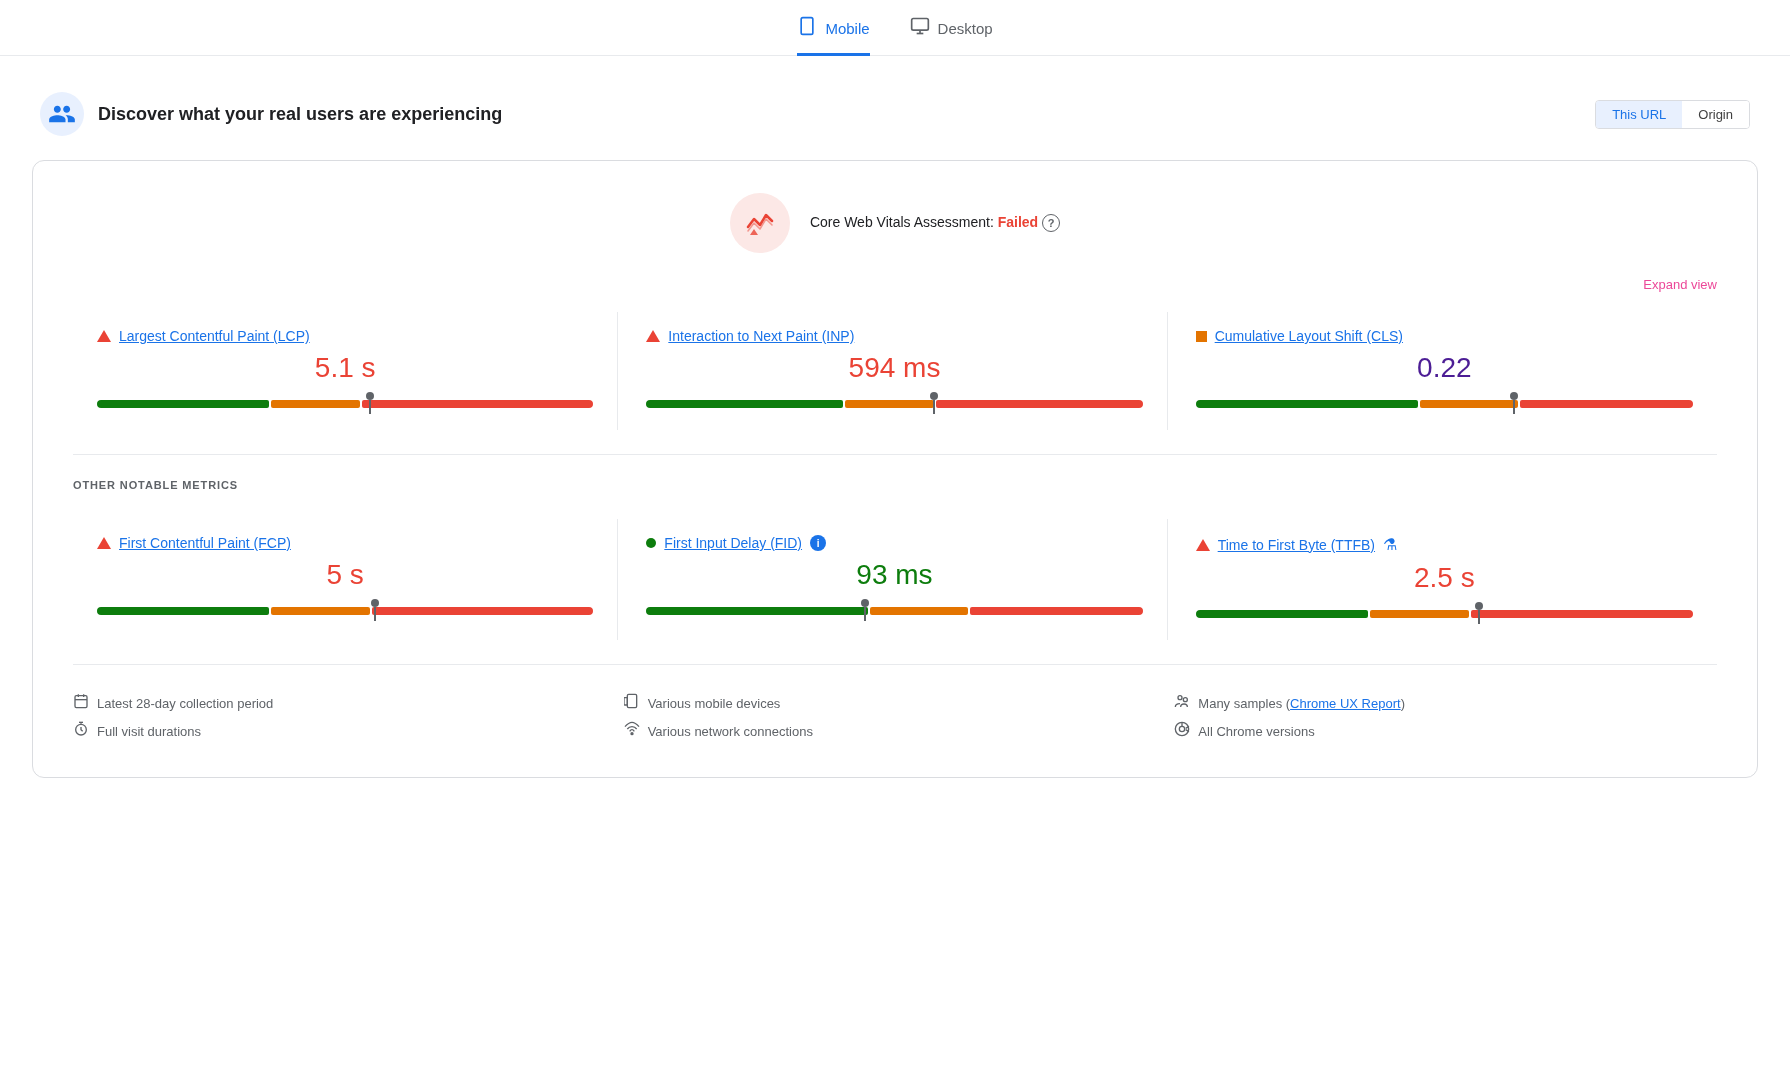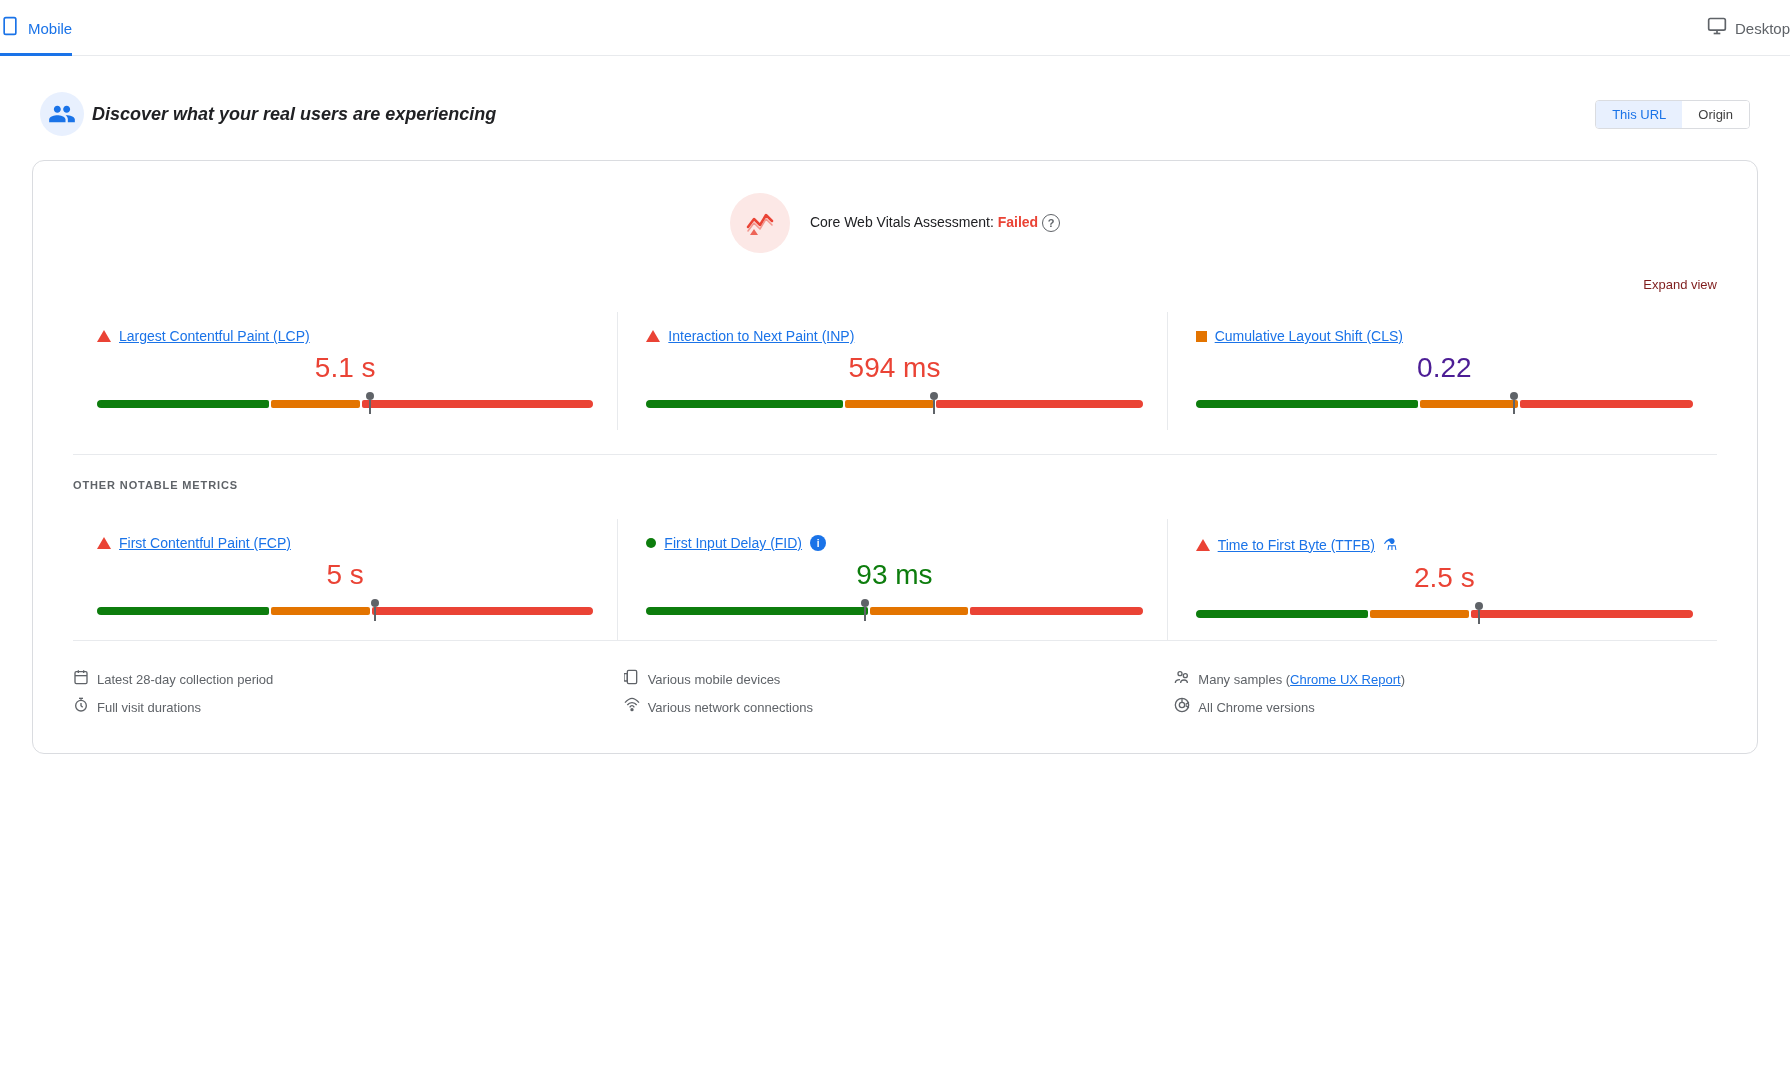--- a/index.html
+++ b/index.html
@@ -5,21 +5,21 @@
     * { box-sizing: border-box; margin: 0; padding: 0; }
     body {
       font-family: 'Google Sans', Arial, sans-serif;
       background: #fff;
       color: #202124;
       font-size: 14px;
     }
 
     .top-tabs {
       display: flex;
-      justify-content: space-between;
+      justify-content: center;
       align-items: center;
       gap: 40px;
       padding: 16px 0 0 0;
       border-bottom: 1px solid #e8eaed;
       margin-bottom: 24px;
     }
 
     .tab {
       display: flex;
       align-items: center;
@@ -46,22 +46,21 @@
       display: flex;
       align-items: center;
       justify-content: space-between;
       padding: 12px 40px;
       margin-bottom: 12px;
     }
 
     .discover-left {
       display: flex;
       align-items: center;
-      gap: 8px;
-      font-style: italic;
+      gap: 14px;
     }
 
     .discover-avatar {
       width: 44px;
       height: 44px;
       border-radius: 50%;
       background: #e8f0fe;
       display: flex;
       align-items: center;
       justify-content: center;
@@ -141,21 +140,21 @@
       border-radius: 50%;
       border: 1.5px solid #5f6368;
       color: #5f6368;
       font-size: 11px;
       cursor: pointer;
       font-weight: 600;
     }
 
     .expand-view {
       text-align: right;
-      color: #7f1d1d;
+      color: #ec4899;
       font-size: 13px;
       cursor: pointer;
       margin-bottom: 20px;
     }
 
     .metrics-grid {
       display: grid;
       grid-template-columns: 1fr 1fr 1fr;
       gap: 4px;
     }
@@ -241,20 +240,21 @@
       margin-bottom: 28px;
       text-transform: uppercase;
     }
 
     .footer-grid {
       display: grid;
       grid-template-columns: 1fr 1fr 1fr;
       gap: 8px;
       padding-top: 24px;
       border-top: 1px solid #e8eaed;
+      margin-top: 24px;
     }
 
     .footer-item {
       display: flex;
       align-items: center;
       gap: 8px;
       color: #5f6368;
       font-size: 13px;
       padding: 4px 0;
     }

